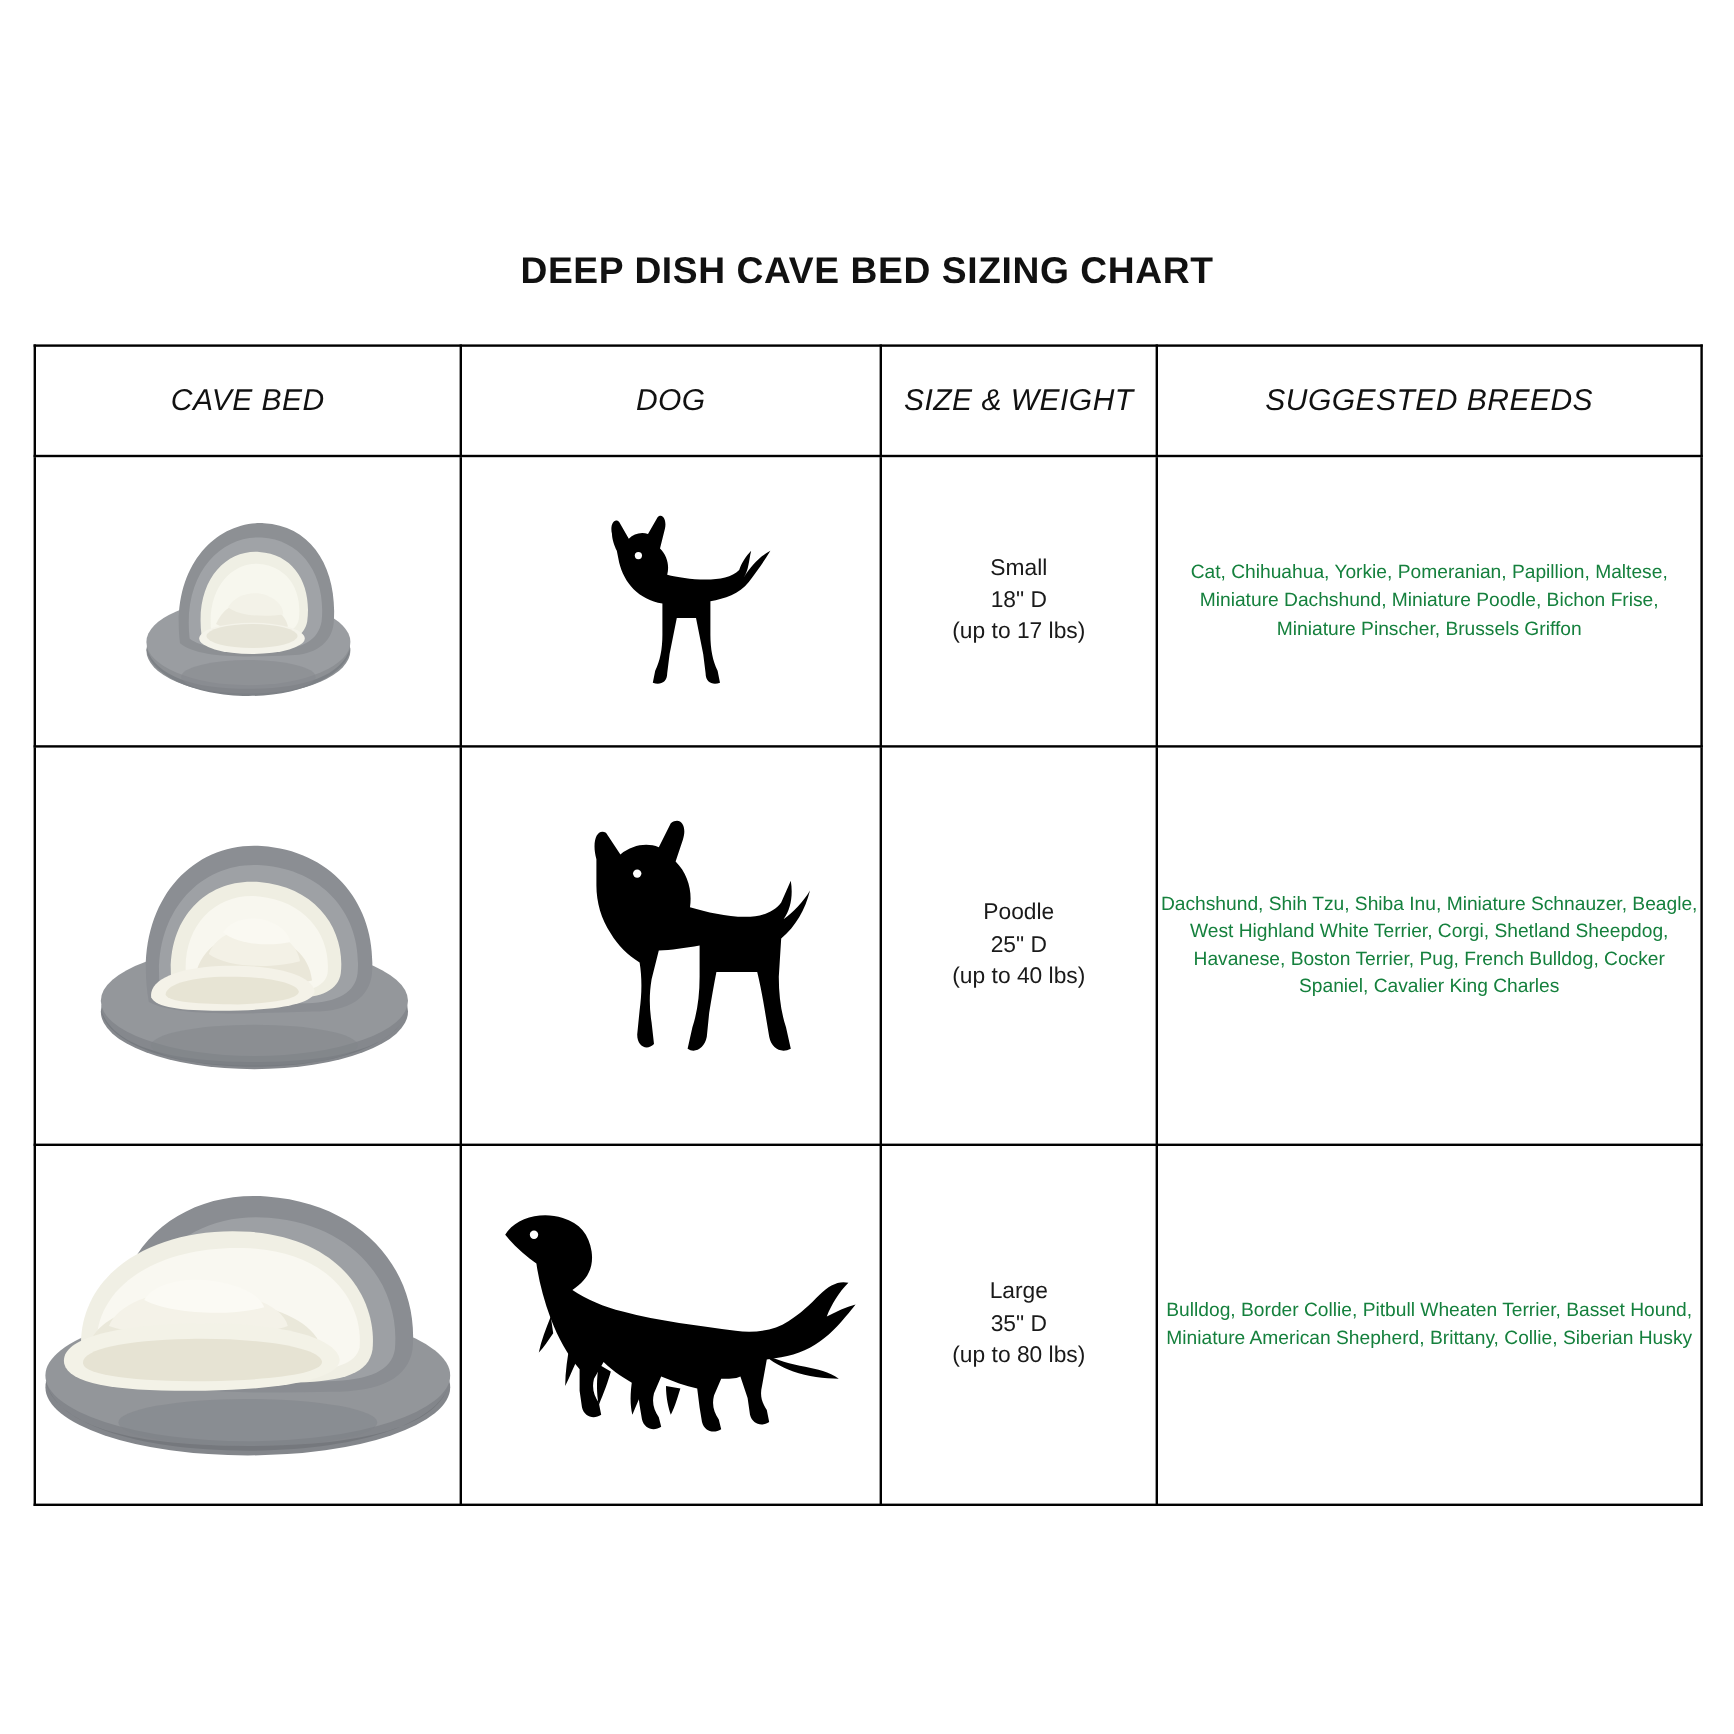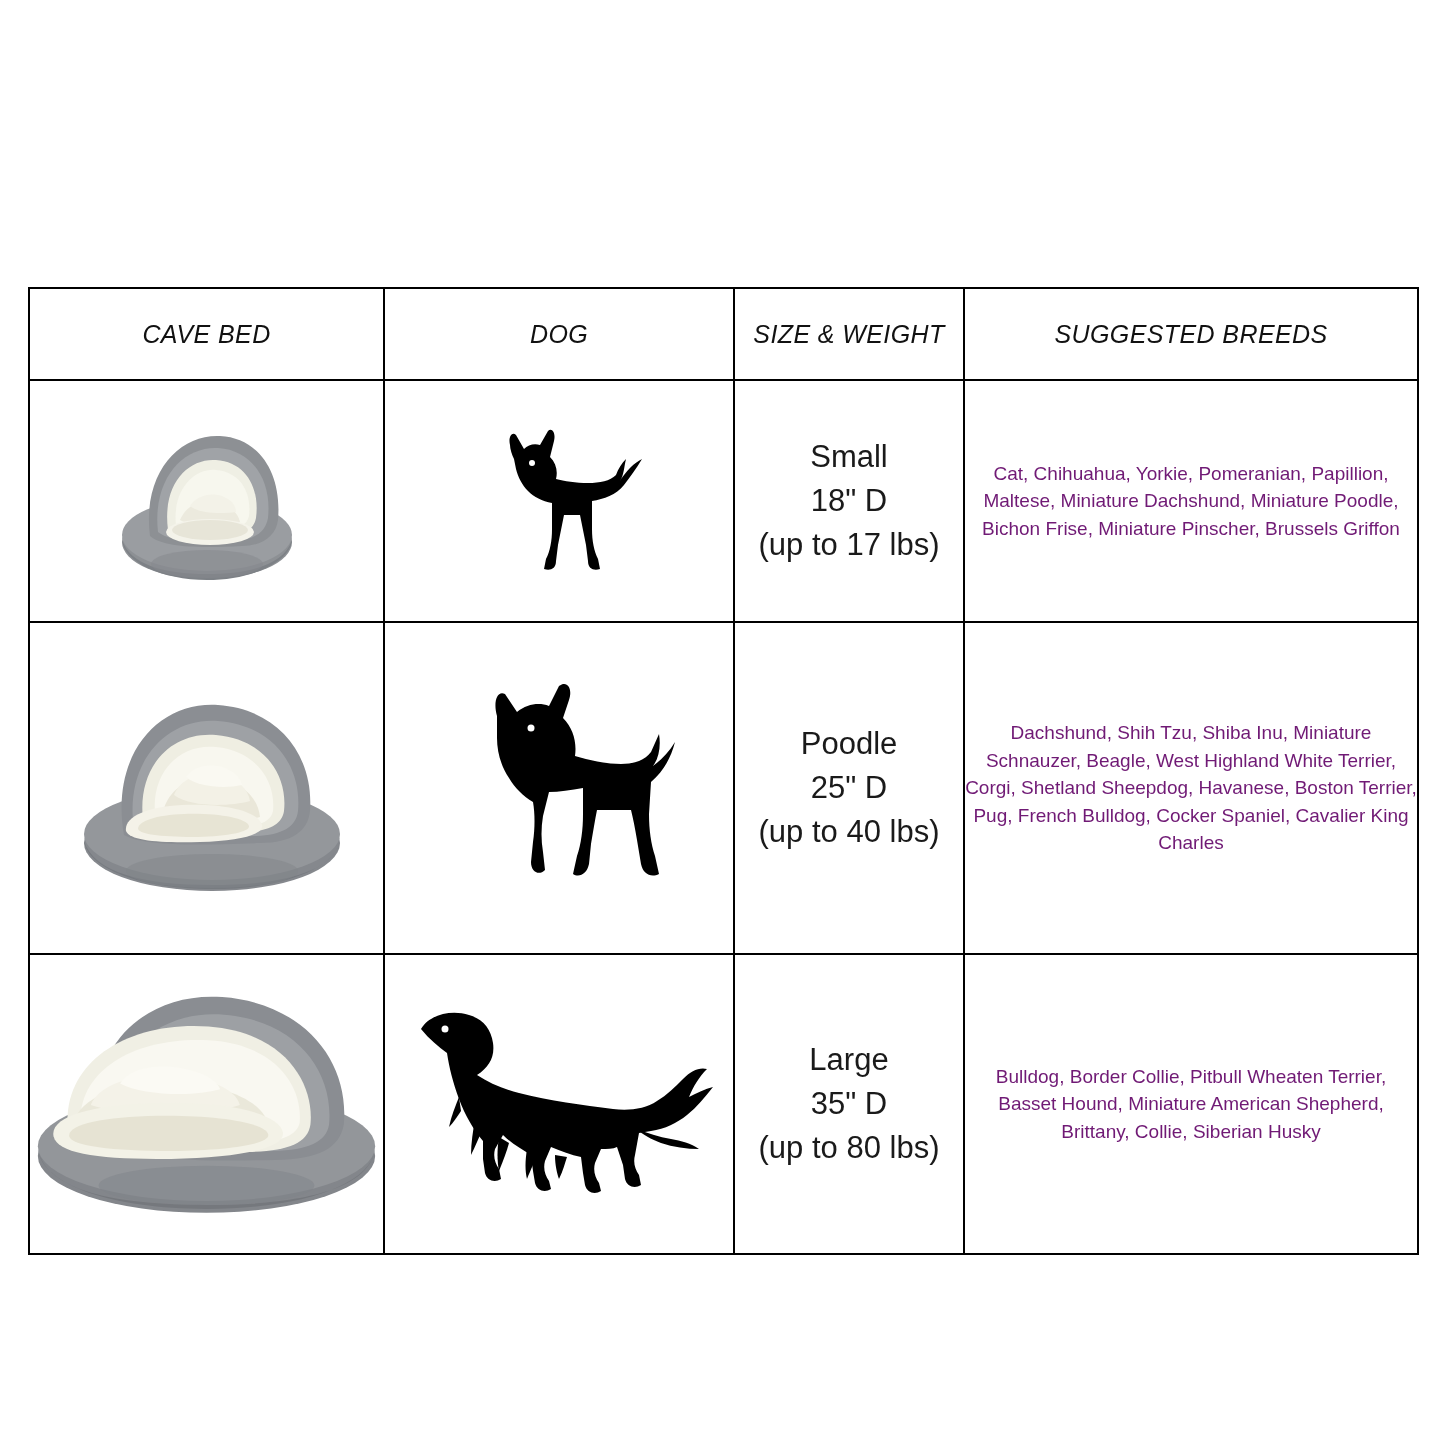--- a/index.html
+++ b/index.html
@@ -60,28 +60,28 @@
     font-size: 25px;
     font-weight: normal;
     letter-spacing: 0.4px;
     font-style: italic;
   }
   .row-small td { height: 240px; }
   .row-medium td { height: 330px; }
   .row-large td { height: 298px; }
 
   .size-cell {
-    font-size: 31px;
+    font-size: 19px;
     line-height: 1.42;
     color: #1a1a1a;
   }
   .breeds-cell {
-    font-size: 19px;
+    font-size: 16px;
     line-height: 1.45;
-    color: #701a75;
+    color: #15803d;
     padding: 6px 14px;
   }
 
   .cell-inner {
     display: flex;
     align-items: center;
     justify-content: center;
     height: 100%;
   }
 
@@ -96,20 +96,21 @@
   .bed svg { display: block; width: 100%; height: 100%; }
 
   
   .dog svg { display: block; }
 </style>
 </head>
 <body>
 
 <div class="page">
 
+  <div class="chart-title">DEEP DISH CAVE BED SIZING CHART</div>
 
   <div class="table-wrap">
     <table class="sizing">
       <colgroup>
         <col class="col-bed">
         <col class="col-dog">
         <col class="col-size">
         <col class="col-breed">
       </colgroup>
       <thead>

